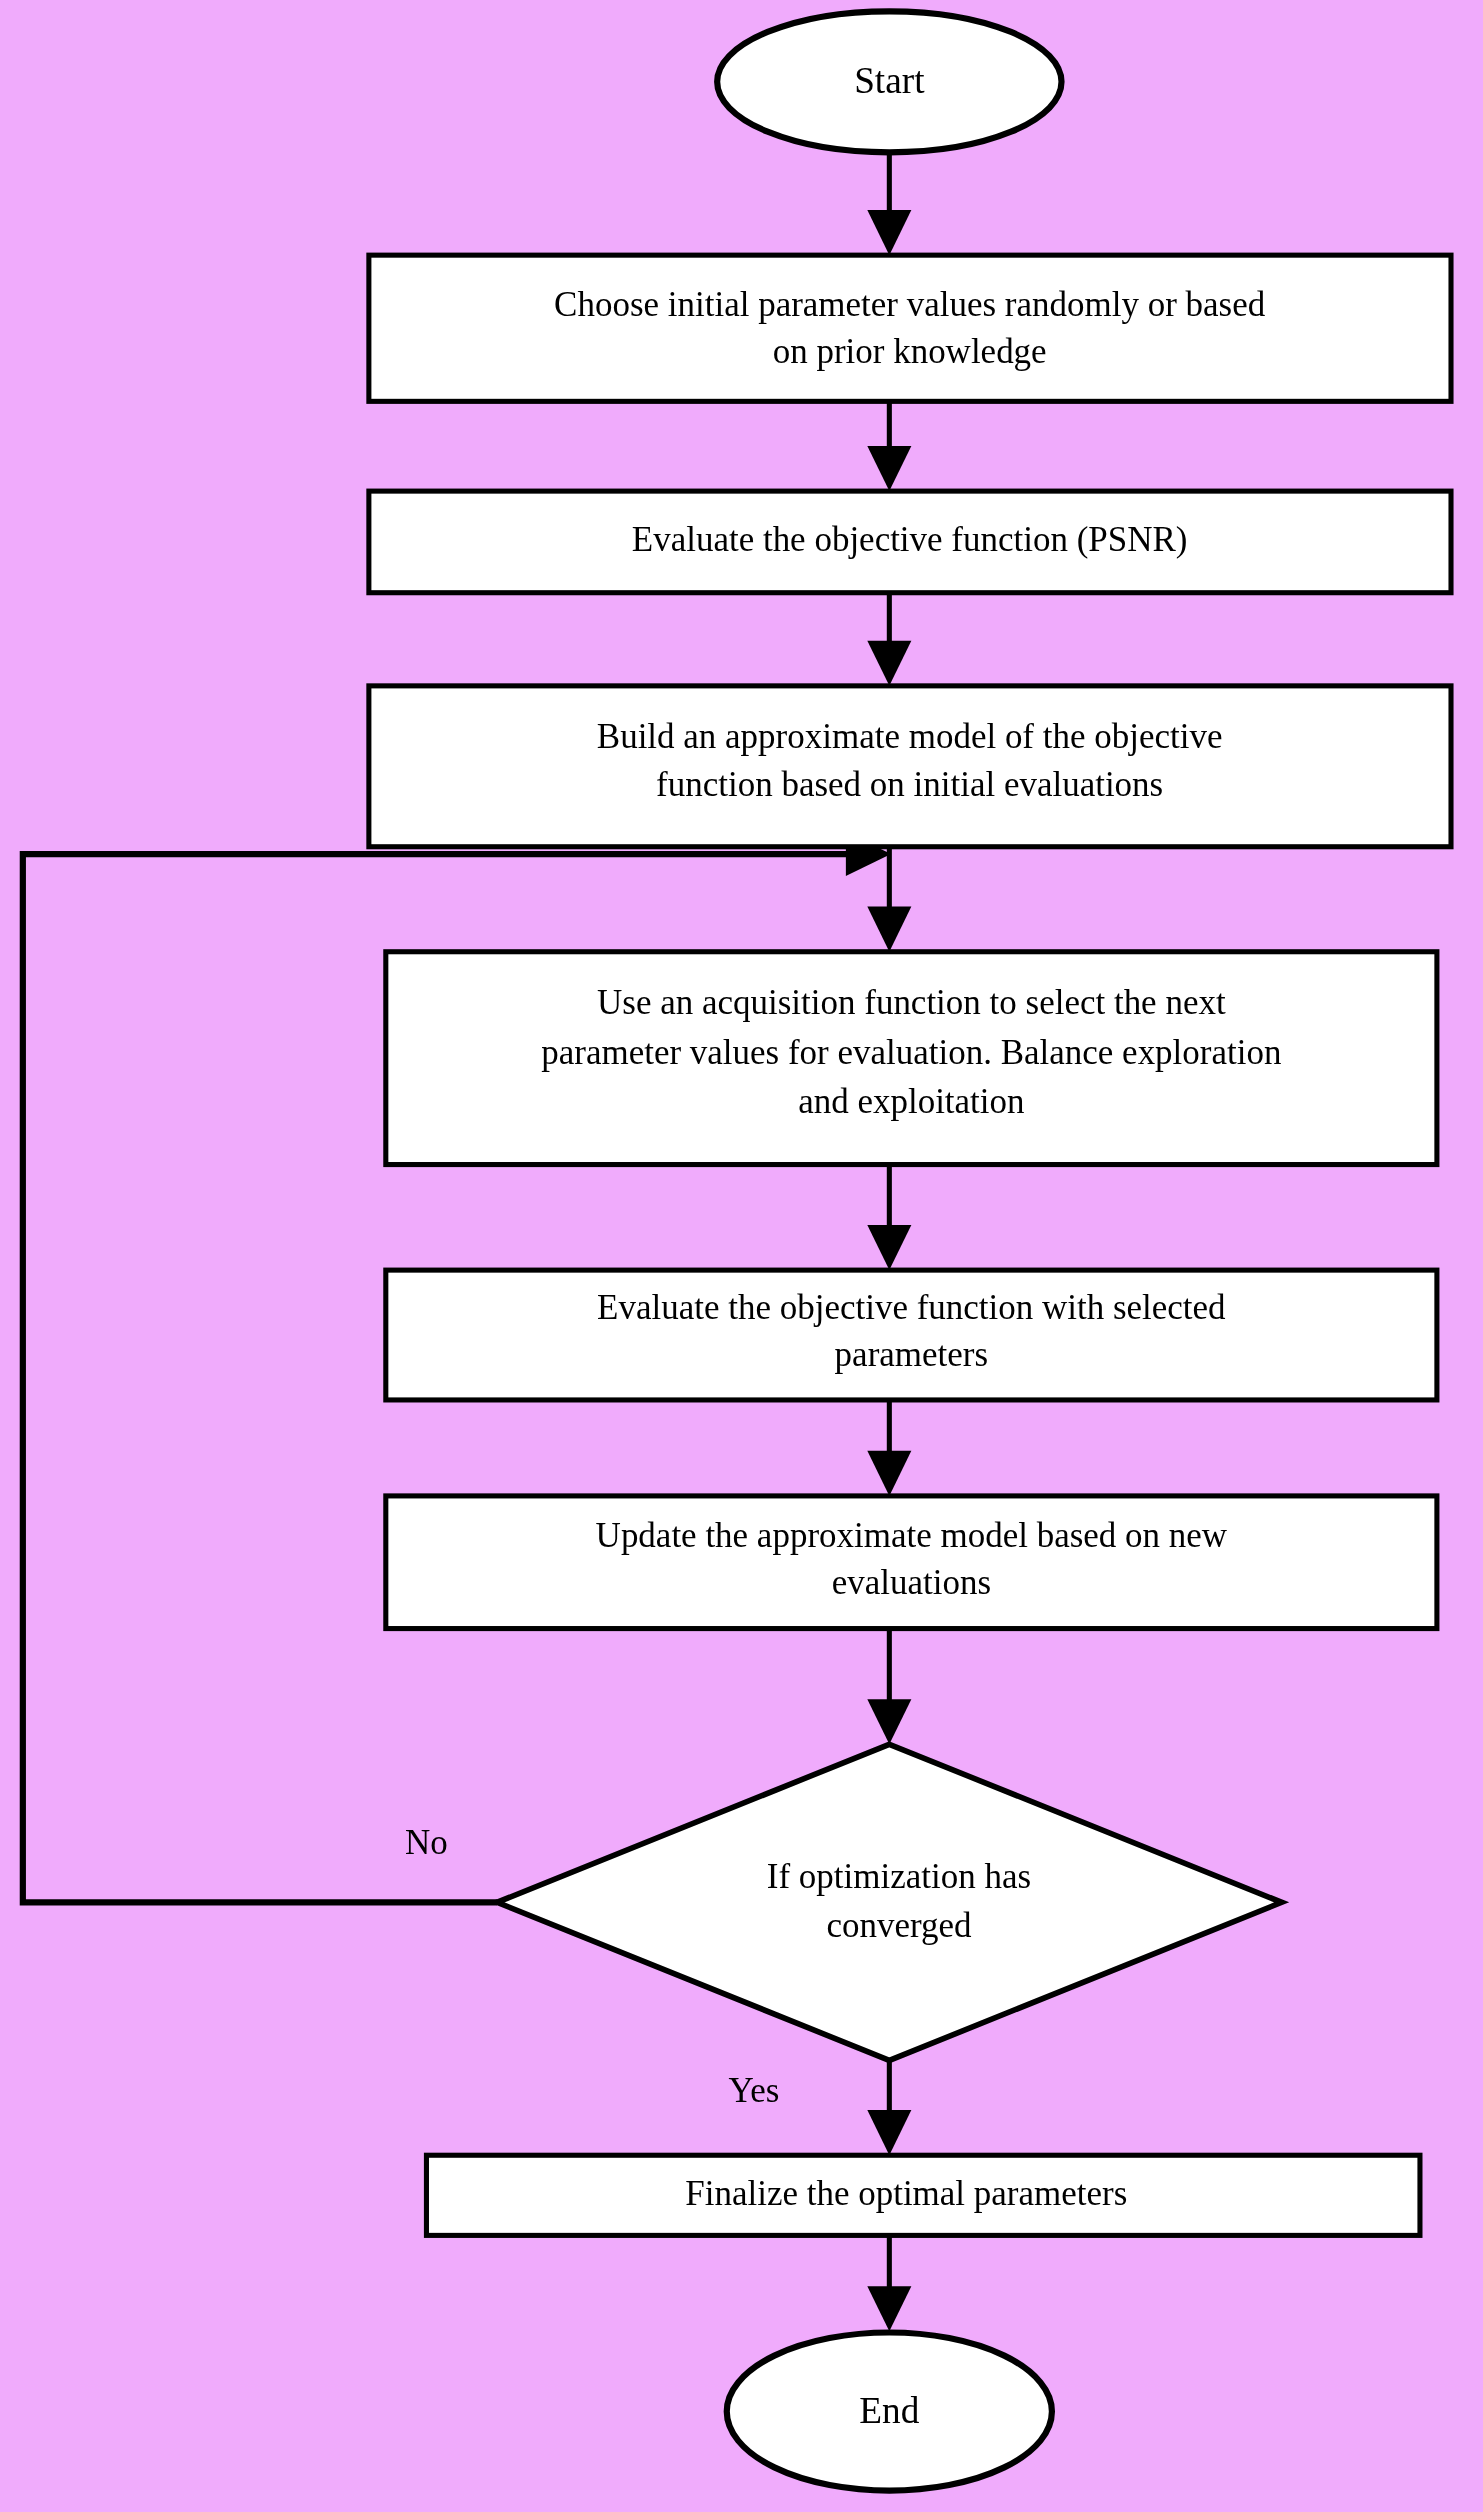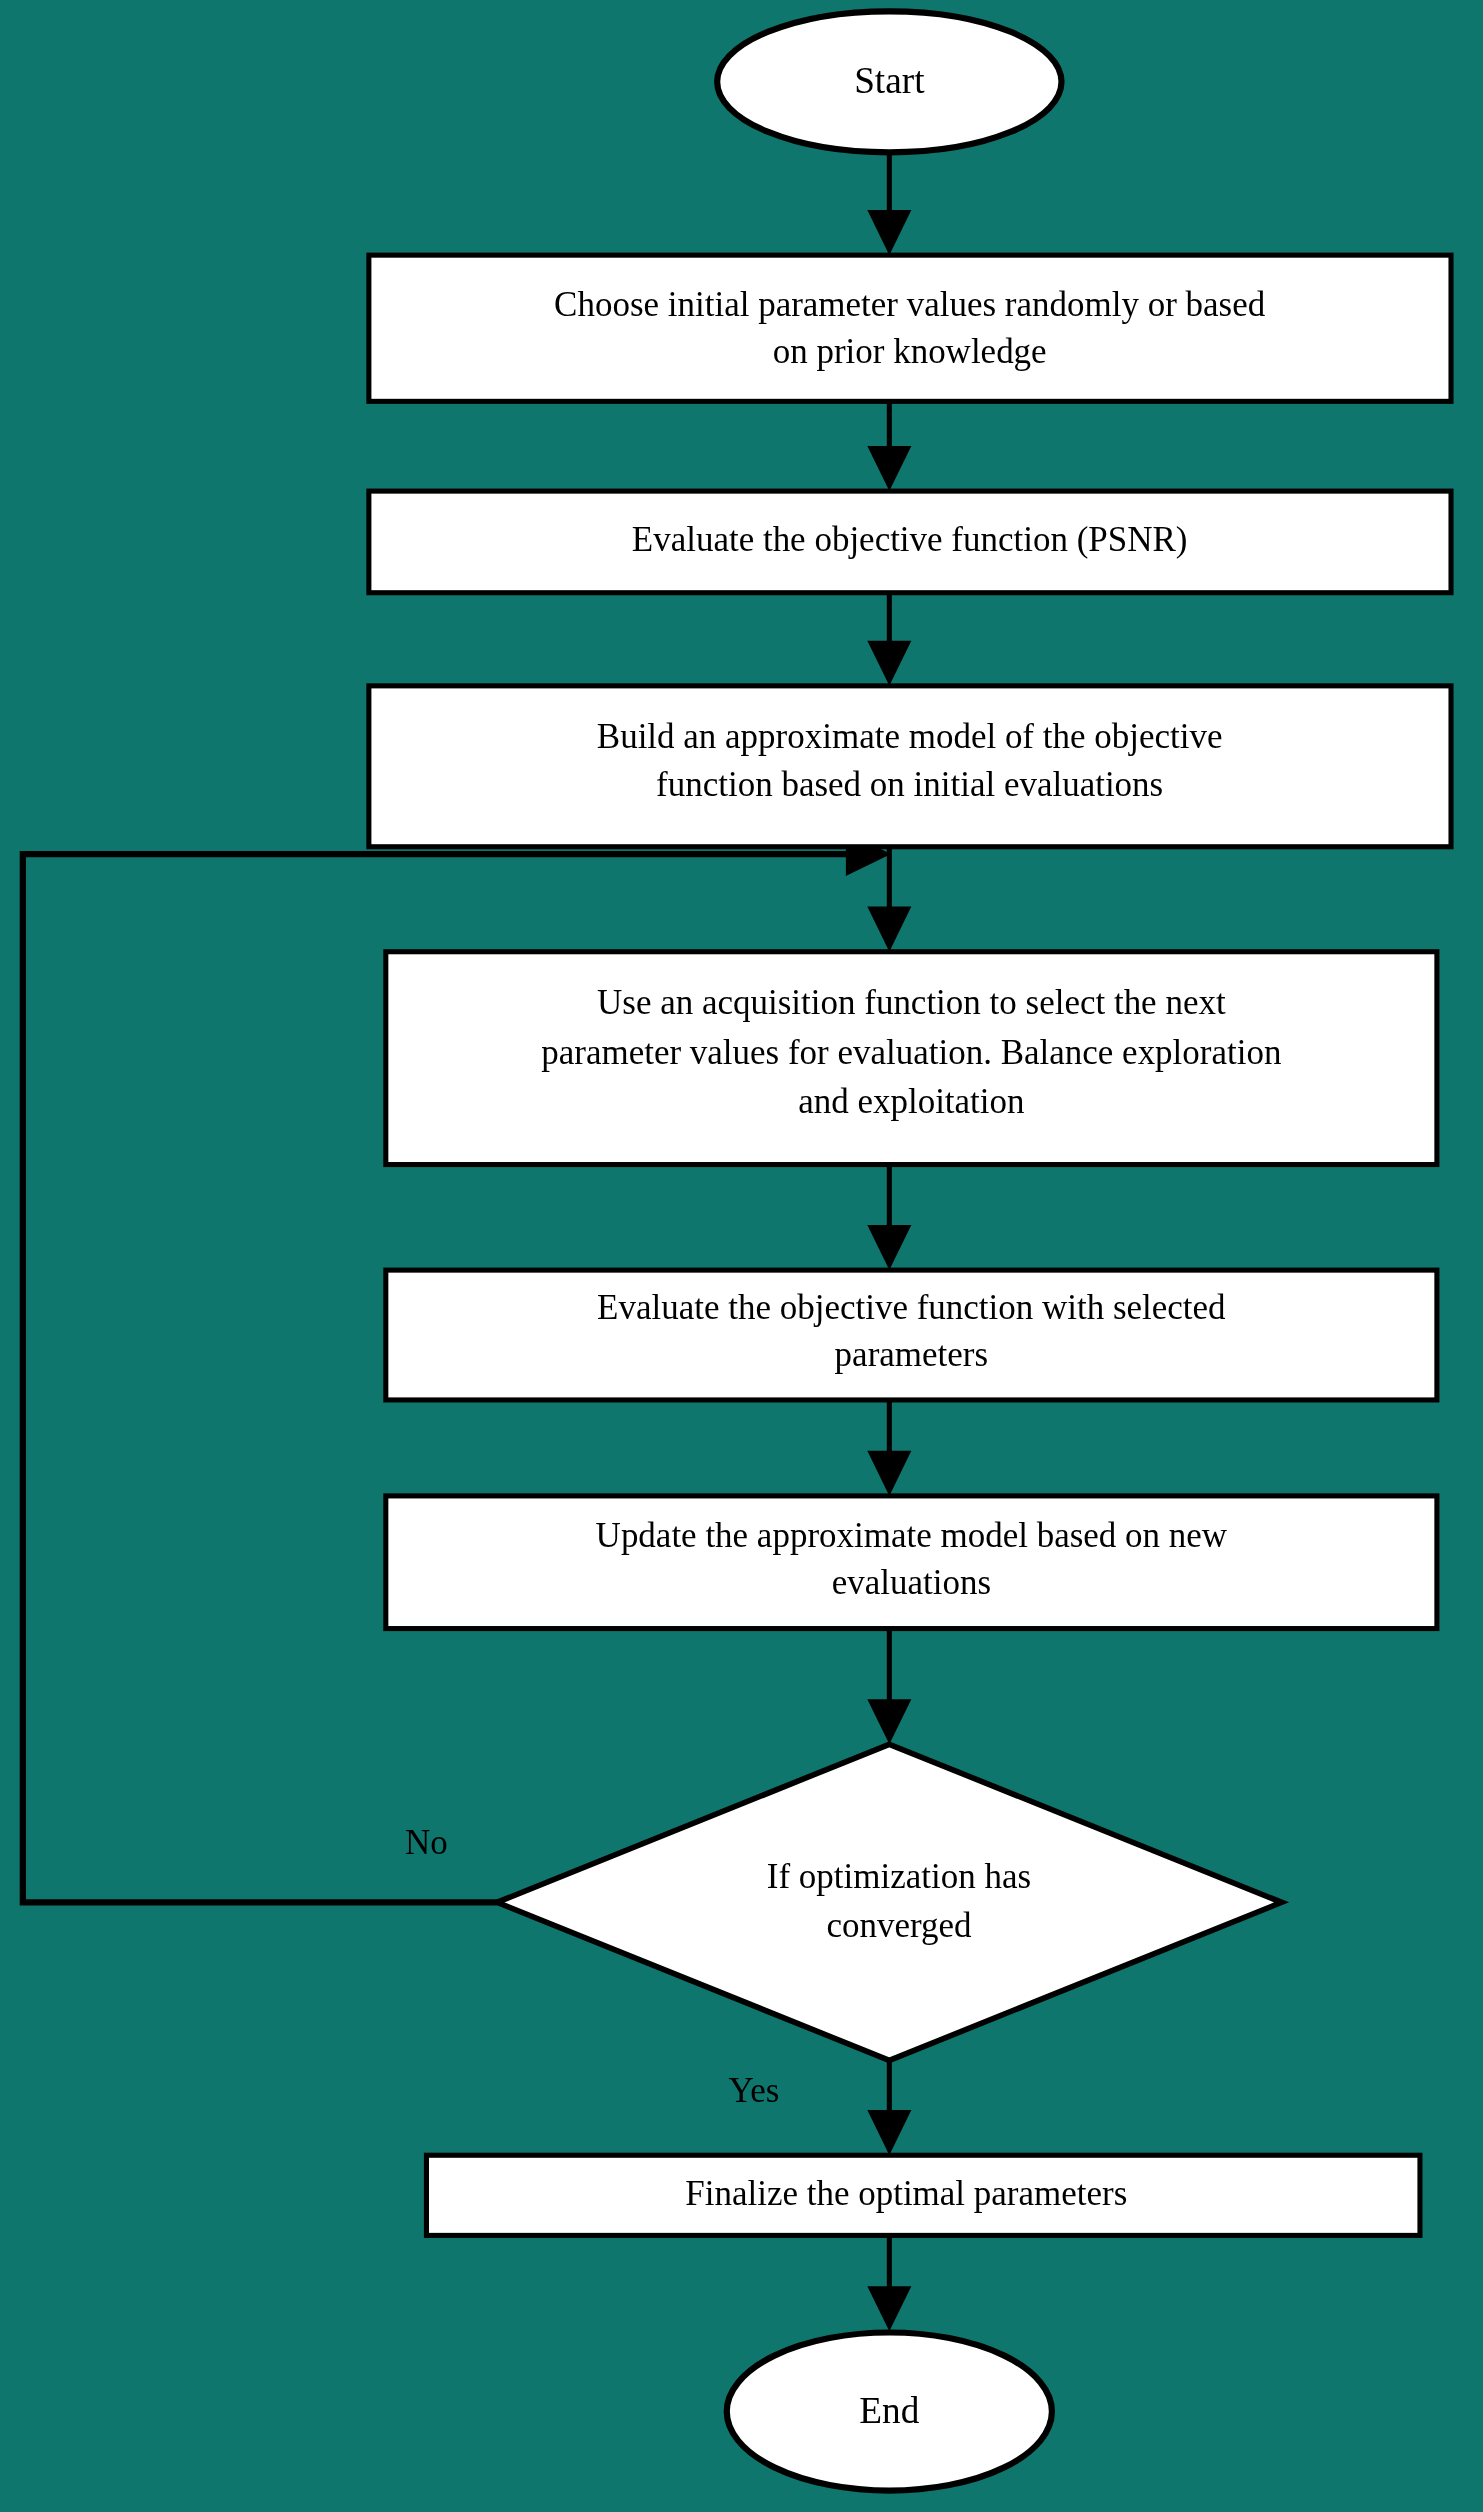--- a/index.html
+++ b/index.html
@@ -11,21 +11,21 @@
   body {
     width: 1484px;
     height: 2512px;
     font-family: "Liberation Serif", "DejaVu Serif", serif;
     overflow: hidden;
   }
   #flowchart-root {
     position: relative;
     width: 1484px;
     height: 2512px;
-    background: #0f766e;
+    background: #f0abfc;
   }
   svg.flow-canvas {
     display: block;
     width: 1484px;
     height: 2512px;
   }
   .node-shape {
     fill: #ffffff;
     stroke: #000000;
     stroke-width: 9;

